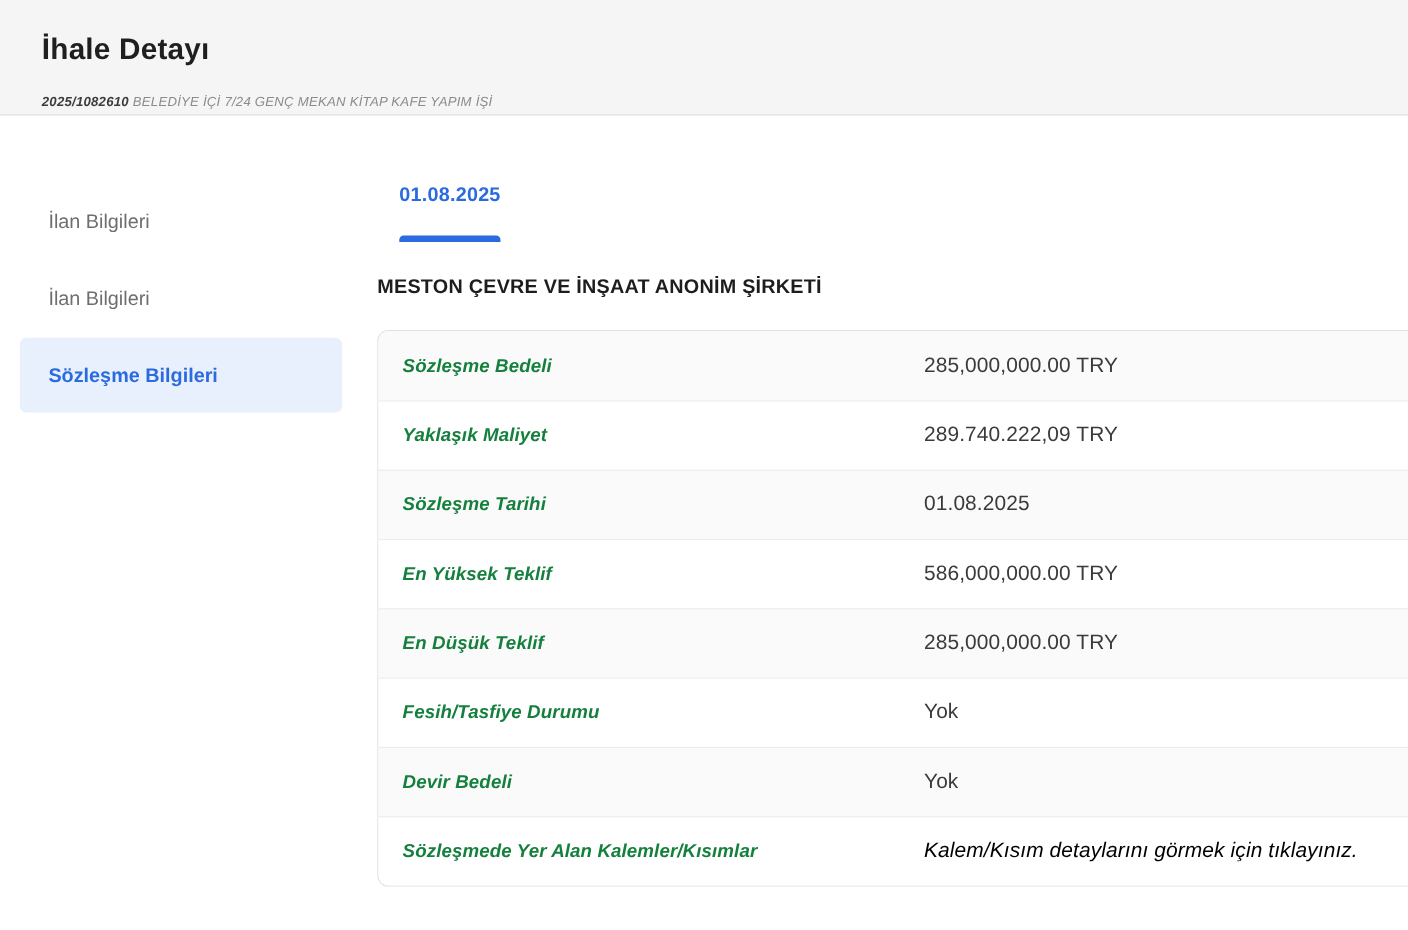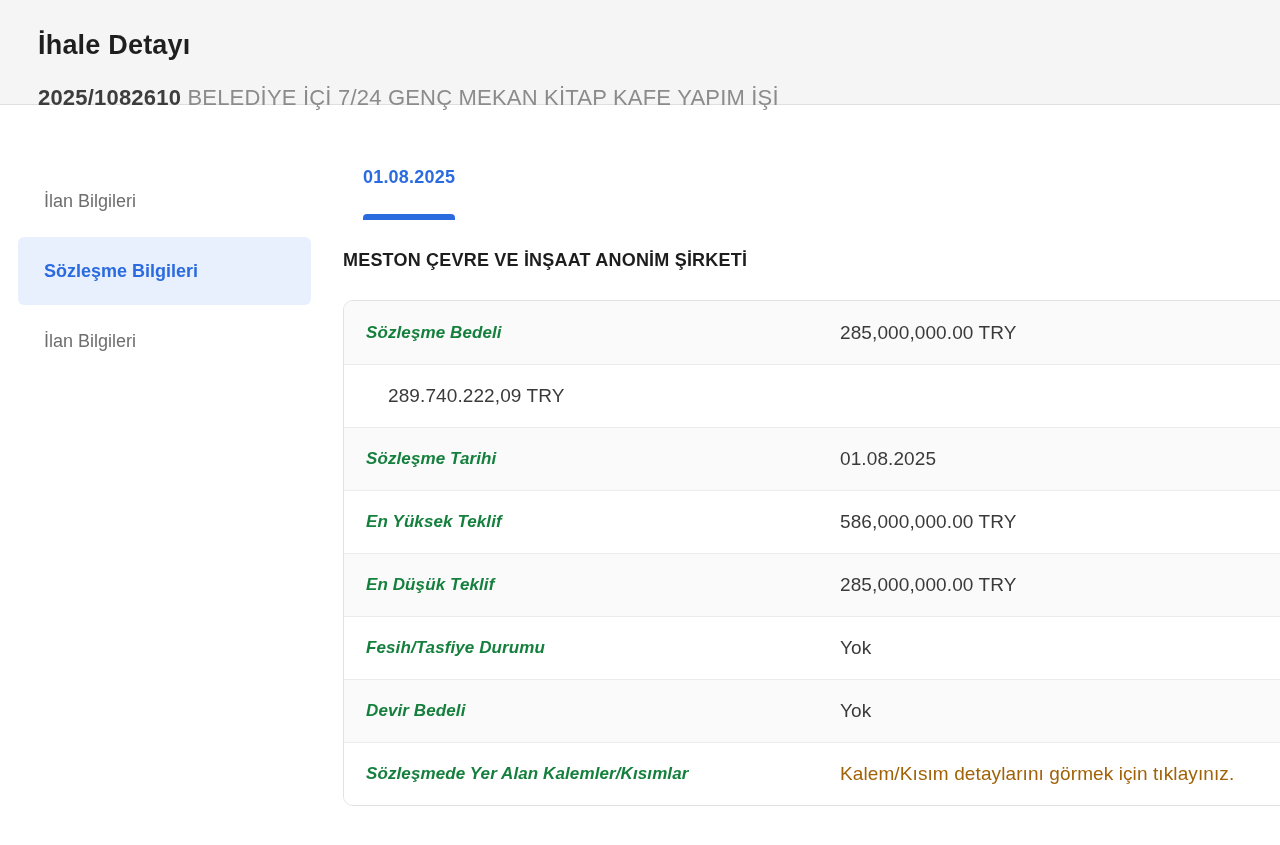--- a/index.html
+++ b/index.html
@@ -20,23 +20,24 @@
     padding: 30px 38px 0 38px;
   }
   .page-title {
     font-size: 27px;
     font-weight: 700;
     color: #1f1f1f;
     letter-spacing: 0.2px;
   }
   .page-subtitle {
     margin-top: 24px;
-    font-size: 22px;
+    font-size: 12px;
     color: #8b8b8b;
     letter-spacing: 0.2px;
+    font-style: italic;
   }
   .page-subtitle .tender-id {
     font-weight: 700;
     color: #3d3d3d;
   }
 
   
   .content {
     display: flex;
     padding-top: 62px;
@@ -123,66 +124,68 @@
     letter-spacing: 0.1px;
     font-style: italic;
   }
   .detail-value {
     font-size: 19px;
     color: #3a3a3a;
     letter-spacing: 0.1px;
     margin-left: 44px;
   }
   .detail-value.link {
-    color: #a16207;
+    color: #000000;
     cursor: pointer;
+    font-style: italic;
   }
 </style>
 </head>
 <body>
 
 <header class="page-header">
   <h1 class="page-title">İhale Detayı</h1>
   <div class="page-subtitle">
     <span class="tender-id">2025/1082610</span>
     <span>BELEDİYE İÇİ 7/24 GENÇ MEKAN KİTAP KAFE YAPIM İŞİ</span>
   </div>
 </header>
 
 <div class="content">
 
   <nav class="sidebar">
     <div class="sidebar-item">
       <span>İlan Bilgileri</span>
     </div>
+    <div class="sidebar-item">
+      <span>İlan Bilgileri</span>
+    </div>
     <div class="sidebar-item active">
       <span>Sözleşme Bilgileri</span>
-    </div>
-    <div class="sidebar-item">
-      <span>İlan Bilgileri</span>
     </div>
   </nav>
 
   <main class="main">
 
     <div class="tab">
       <div class="tab-label">01.08.2025</div>
       <div class="tab-underline"></div>
     </div>
 
     <h2 class="company-heading">MESTON ÇEVRE VE İNŞAAT ANONİM ŞİRKETİ</h2>
 
     <section class="detail-table">
 
       <div class="detail-row">
         <div class="detail-label">Sözleşme Bedeli</div>
         <div class="detail-value">285,000,000.00 TRY</div>
       </div>
 
       <div class="detail-row">
+        <div class="detail-label">Yaklaşık Maliyet</div>
         <div class="detail-value">289.740.222,09 TRY</div>
       </div>
 
       <div class="detail-row">
         <div class="detail-label">Sözleşme Tarihi</div>
         <div class="detail-value">01.08.2025</div>
       </div>
 
       <div class="detail-row">
         <div class="detail-label">En Yüksek Teklif</div>

